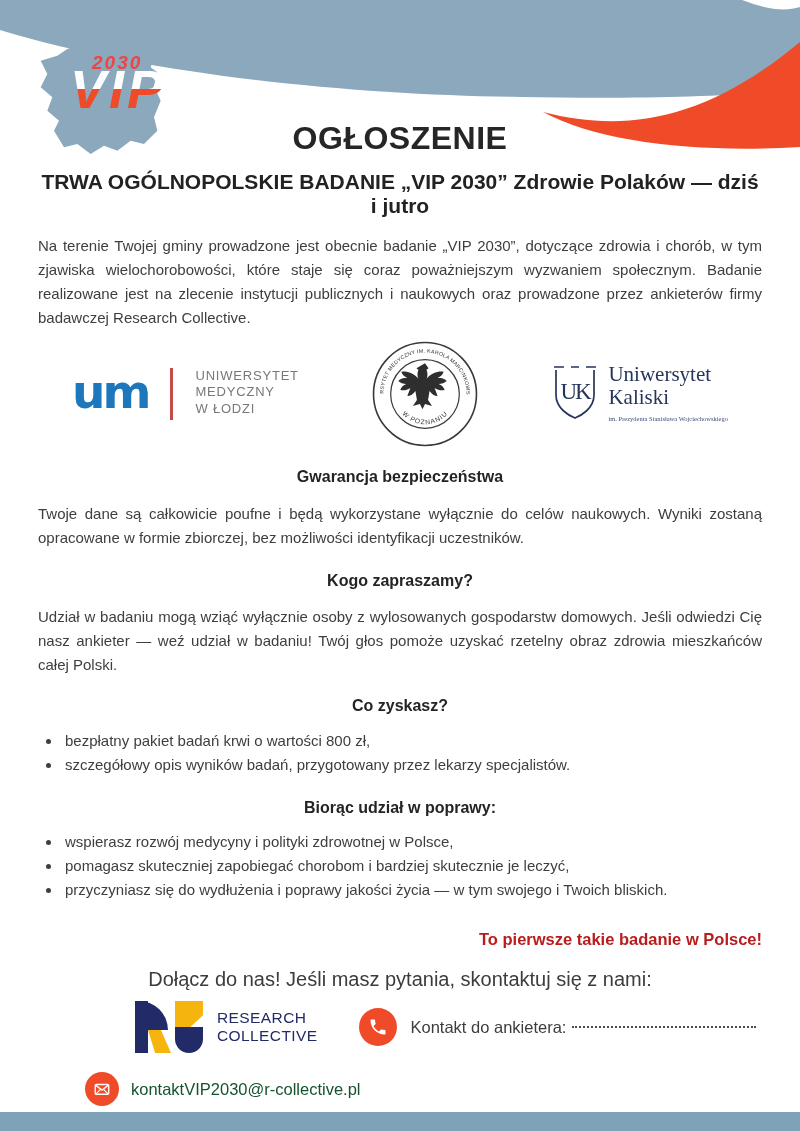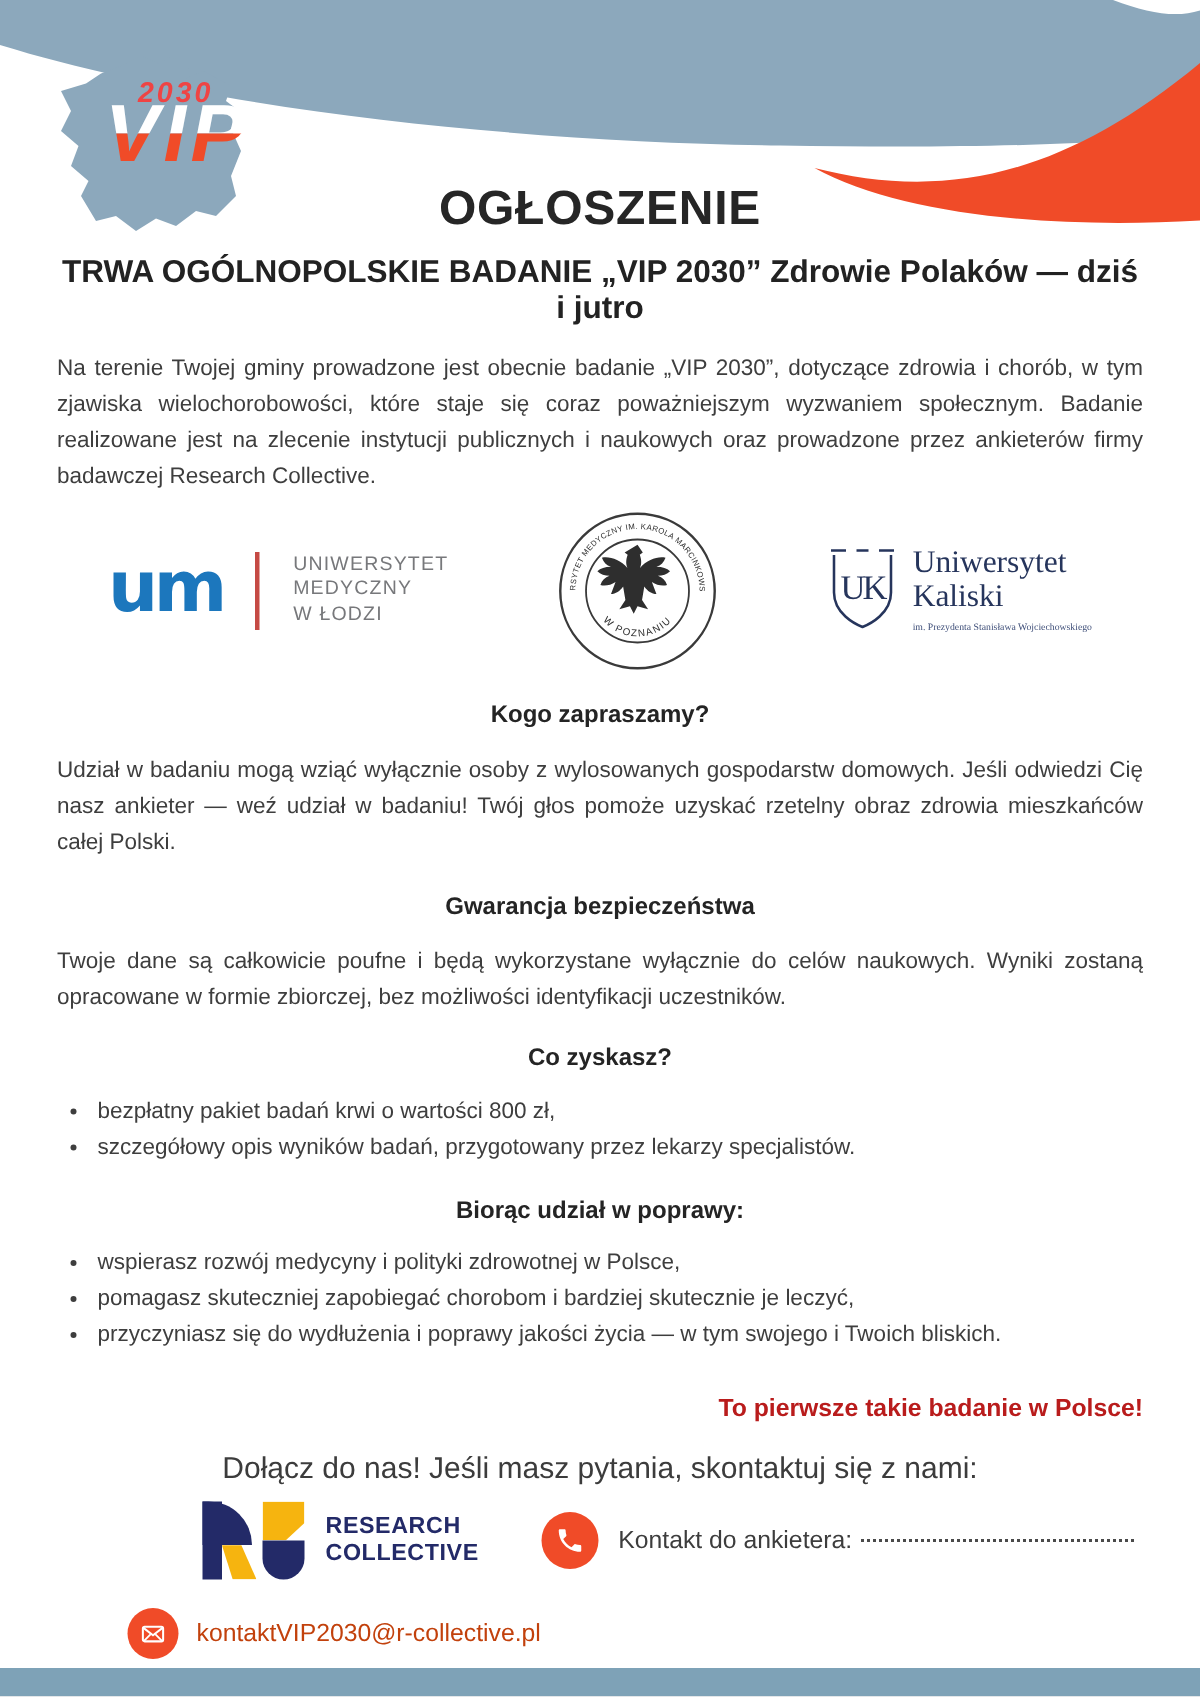--- a/index.html
+++ b/index.html
@@ -55,30 +55,30 @@
   .rc-mark{position:relative;width:70px;height:52px;flex:0 0 auto;}
   .rc-r-bowl{position:absolute;left:0;top:0;width:33px;height:29px;background:#232A68;
     border-top-right-radius:29px;}
   .rc-r-bar{position:absolute;left:0;top:0;width:13px;height:52px;background:#232A68;}
   .rc-r-leg{position:absolute;left:0;top:0;width:36px;height:52px;background:#F6B40F;
     clip-path:polygon(36% 56%,72% 56%,100% 100%,56% 100%);}
   .rc-c-top{position:absolute;left:40px;top:0;width:28px;height:26px;background:#F6B40F;
     clip-path:polygon(0 0,100% 0,100% 55%,55% 100%,0 100%);}
   .rc-c-bot{position:absolute;left:40px;top:26px;width:28px;height:26px;background:#232A68;
     border-radius:0 0 28px 28px;}
-  .rc-word{margin-left:12px;font-size:15.5px;font-weight:700;color:#232A68;line-height:1.15;
+  .rc-word{margin-left:12px;font-size:15.5px;font-weight:400;color:#232A68;line-height:1.15;
     letter-spacing:0.4px;flex:0 0 auto;}
   .phone-badge{width:38px;height:38px;border-radius:50%;background:#F04B28;margin-left:42px;
     flex:0 0 auto;display:flex;align-items:center;justify-content:center;}
   .contact-label{margin-left:13px;font-size:16.5px;color:#3d3d3d;flex:0 0 auto;}
   .dotline{flex:1 1 auto;border-bottom:2px dotted #4a4a4a;height:1px;margin:0 0 2px 6px;}
 
   
   .foot-item{position:absolute;top:1072px;display:flex;align-items:center;gap:12px;
-    font-size:16.5px;color:#c2410c;}
+    font-size:16.5px;color:#14532d;}
   .foot-email{left:85px;}
   .foot-web{left:437px;}
   .mail-badge{width:34px;height:34px;border-radius:50%;background:#F04B28;
     display:flex;align-items:center;justify-content:center;}
 </style>
 </head>
 <body>
 
 <div class="page">
 
@@ -146,27 +146,27 @@
         </svg>
         <div class="uk-text">
           <div class="uk-name">Uniwersytet</div>
           <div class="uk-name">Kaliski</div>
           <div class="uk-sub">im. Prezydenta Stanisława Wojciechowskiego</div>
         </div>
       </div>
     </div>
 
     <section>
+      <h2 class="section-heading">Gwarancja bezpieczeństwa</h2>
+      <p class="para" style="margin-top:12px">Twoje dane są całkowicie poufne i będą wykorzystane wyłącznie do celów naukowych. Wyniki zostaną opracowane w formie zbiorczej, bez możliwości identyfikacji uczestników.</p>
+    </section>
+
+    <section>
       <h2 class="section-heading">Kogo zapraszamy?</h2>
       <p class="para" style="margin-top:12px">Udział w badaniu mogą wziąć wyłącznie osoby z wylosowanych gospodarstw domowych. Jeśli odwiedzi Cię nasz ankieter — weź udział w badaniu! Twój głos pomoże uzyskać rzetelny obraz zdrowia mieszkańców całej Polski.</p>
-    </section>
-
-    <section>
-      <h2 class="section-heading">Gwarancja bezpieczeństwa</h2>
-      <p class="para" style="margin-top:12px">Twoje dane są całkowicie poufne i będą wykorzystane wyłącznie do celów naukowych. Wyniki zostaną opracowane w formie zbiorczej, bez możliwości identyfikacji uczestników.</p>
     </section>
 
     <section>
       <h2 class="section-heading" style="margin-top:16px">Co zyskasz?</h2>
       <ul class="bullets">
         <li>bezpłatny pakiet badań krwi o wartości 800 zł,</li>
         <li>szczegółowy opis wyników badań, przygotowany przez lekarzy specjalistów.</li>
       </ul>
     </section>
 

